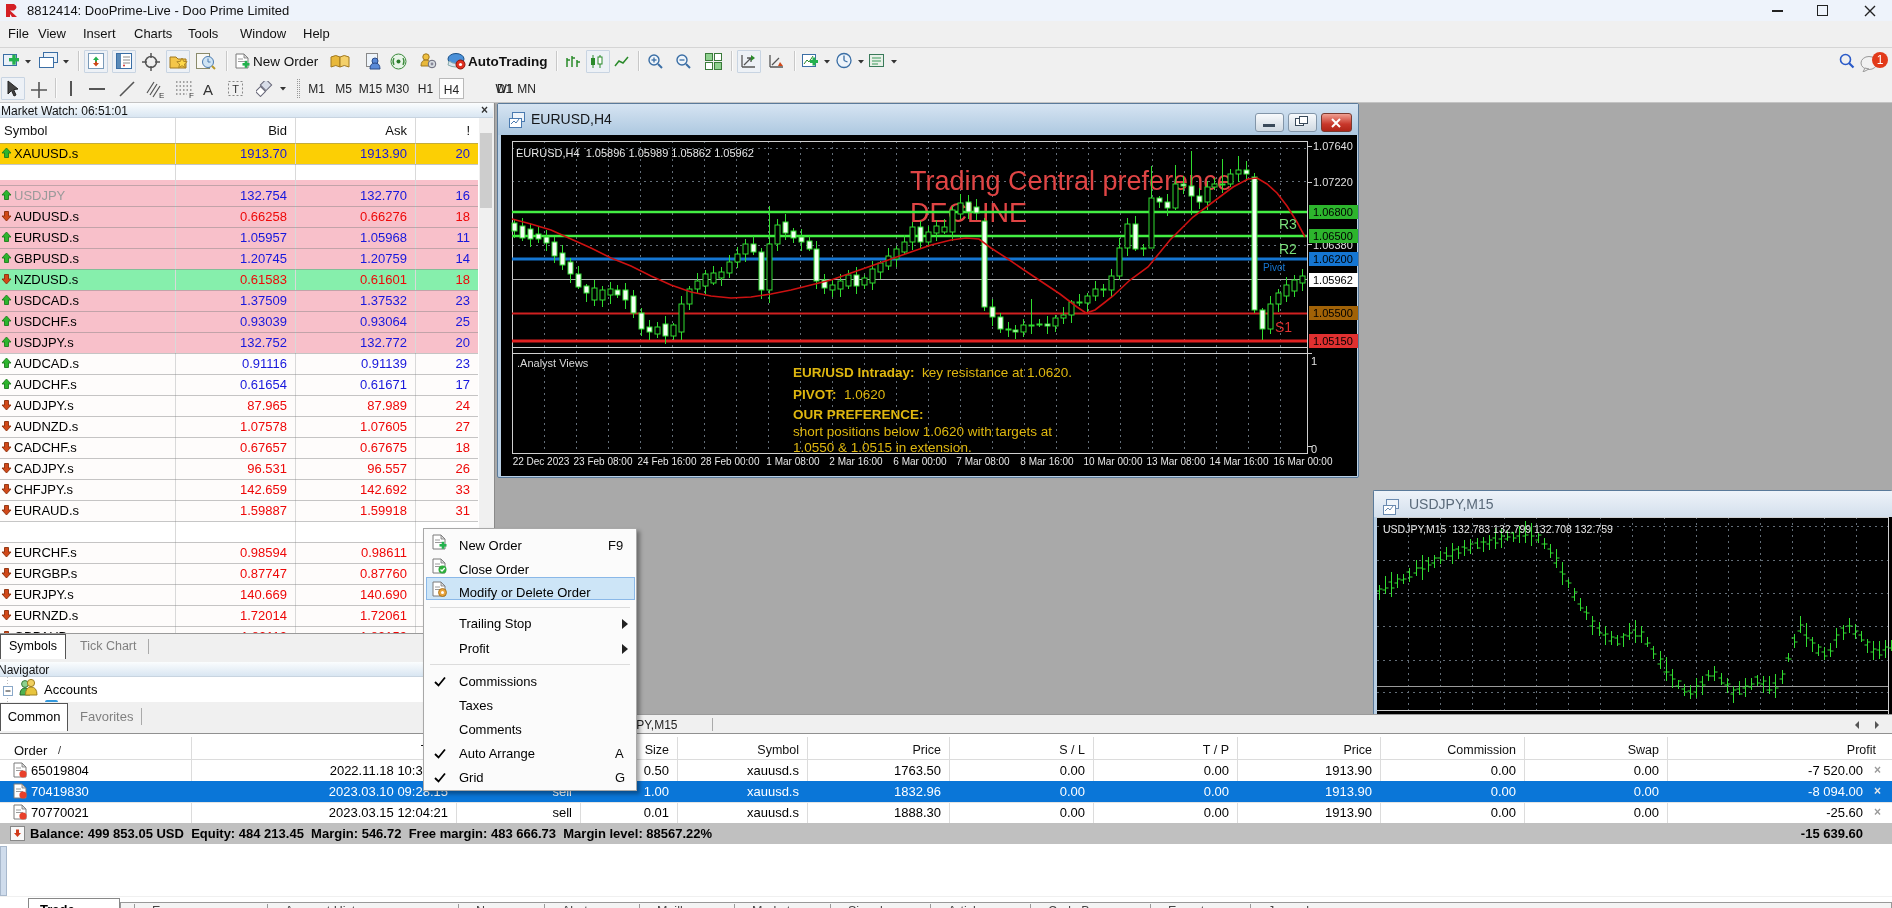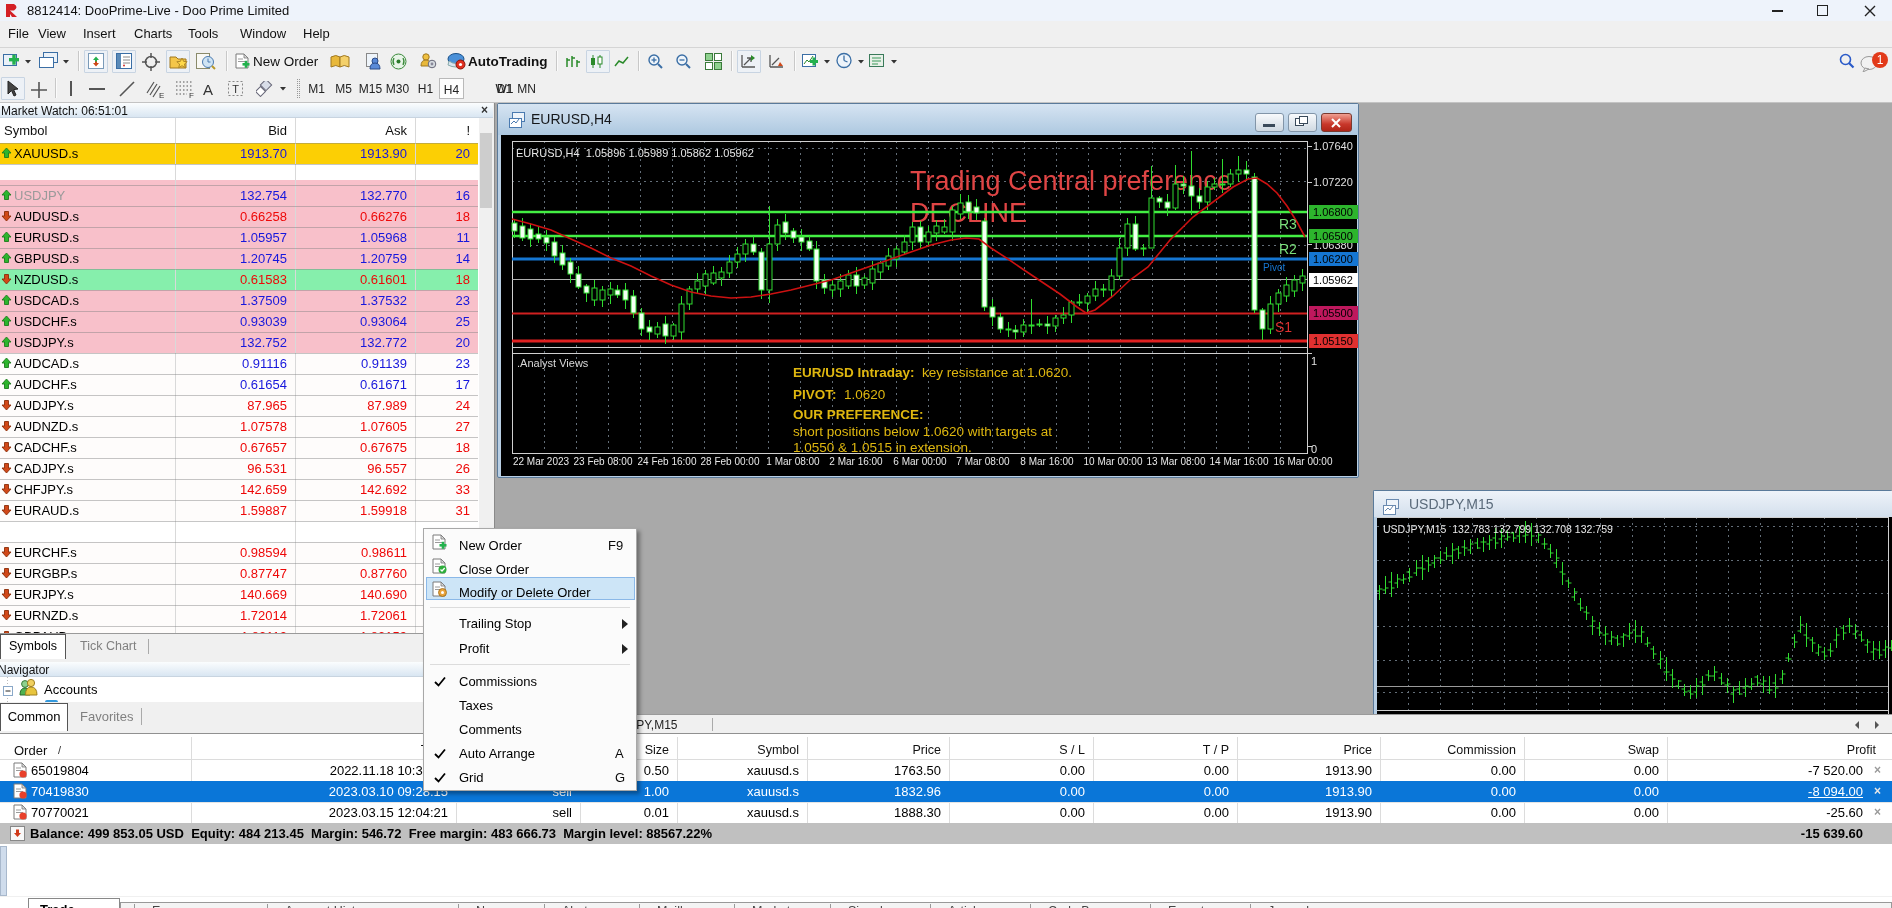--- a/index.html
+++ b/index.html
@@ -545,31 +545,31 @@
         <line x1="0" y1="218.5" x2="5" y2="218.5" stroke="#d0d0d0"></line>
         <line x1="0" y1="311.5" x2="5" y2="311.5" stroke="#d0d0d0"></line>
       </svg>
       <span class="abs" style="left:812px;top:5px;z-index:4;font-size:11px;color:#e0e0e0;">1.07640</span>
       <span class="abs" style="left:812px;top:41px;z-index:4;font-size:11px;color:#e0e0e0;">1.07220</span>
       <span class="abs" style="left:812px;top:104px;z-index:4;font-size:11px;color:#e0e0e0;">1.06380</span>
       <div class="abs plab" style="left:808px;top:70px;background:#2db52d;z-index:4;">1.06800</div>
       <div class="abs plab" style="left:808px;top:94px;background:#2db52d;z-index:4;">1.06500</div>
       <div class="abs plab" style="left:808px;top:117px;background:#1576d2;z-index:4;">1.06200</div>
       <div class="abs plab" style="left:808px;top:138px;background:#ffffff;z-index:4;">1.05962</div>
-      <div class="abs plab" style="left:808px;top:171px;background:#be185d;z-index:4;">1.05500</div>
+      <div class="abs plab" style="left:808px;top:171px;background:#a16207;z-index:4;">1.05500</div>
       <div class="abs plab" style="left:808px;top:199px;background:#e03030;z-index:4;">1.05150</div>
       <span class="abs" style="left:810px;top:220px;z-index:4;font-size:11px;color:#e0e0e0;">1</span>
       <span class="abs" style="left:810px;top:308px;z-index:4;font-size:11px;color:#e0e0e0;">0</span>
       <span class="abs" style="left:16px;top:222px;z-index:4;font-size:11px;color:#d8d8d8;">.Analyst Views</span>
       <span class="abs" style="left:292px;top:230px;z-index:4;font-size:13.5px;color:#dfb70f;"><b>EUR/USD Intraday:</b>&nbsp; key resistance at 1.0620.</span>
       <span class="abs" style="left:292px;top:252px;z-index:4;font-size:13.5px;color:#dfb70f;"><b>PIVOT:</b>&nbsp; 1.0620</span>
       <span class="abs" style="left:292px;top:272px;z-index:4;font-size:13.5px;color:#dfb70f;"><b>OUR PREFERENCE:</b></span>
       <span class="abs" style="left:292px;top:289px;z-index:4;font-size:13.5px;color:#dfb70f;">short positions below 1.0620 with targets at</span>
       <span class="abs" style="left:292px;top:305px;z-index:4;font-size:13.5px;color:#dfb70f;">1.0550 &amp; 1.0515 in extension.</span>
-      <div class="abs" style="left:8px;top:321px;width:64px;text-align:center;font-size:10px;color:#e8e8e8;z-index:4;">22 Mar 2023</div>
+      <div class="abs" style="left:8px;top:321px;width:64px;text-align:center;font-size:10px;color:#e8e8e8;z-index:4;">22 Dec 2023</div>
       <div class="abs" style="left:70px;top:321px;width:64px;text-align:center;font-size:10px;color:#e8e8e8;z-index:4;">23 Feb 08:00</div>
       <div class="abs" style="left:134px;top:321px;width:64px;text-align:center;font-size:10px;color:#e8e8e8;z-index:4;">24 Feb 16:00</div>
       <div class="abs" style="left:197px;top:321px;width:64px;text-align:center;font-size:10px;color:#e8e8e8;z-index:4;">28 Feb 00:00</div>
       <div class="abs" style="left:260px;top:321px;width:64px;text-align:center;font-size:10px;color:#e8e8e8;z-index:4;">1 Mar 08:00</div>
       <div class="abs" style="left:323px;top:321px;width:64px;text-align:center;font-size:10px;color:#e8e8e8;z-index:4;">2 Mar 16:00</div>
       <div class="abs" style="left:387px;top:321px;width:64px;text-align:center;font-size:10px;color:#e8e8e8;z-index:4;">6 Mar 00:00</div>
       <div class="abs" style="left:450px;top:321px;width:64px;text-align:center;font-size:10px;color:#e8e8e8;z-index:4;">7 Mar 08:00</div>
       <div class="abs" style="left:514px;top:321px;width:64px;text-align:center;font-size:10px;color:#e8e8e8;z-index:4;">8 Mar 16:00</div>
       <div class="abs" style="left:580px;top:321px;width:64px;text-align:center;font-size:10px;color:#e8e8e8;z-index:4;">10 Mar 00:00</div>
       <div class="abs" style="left:643px;top:321px;width:64px;text-align:center;font-size:10px;color:#e8e8e8;z-index:4;">13 Mar 08:00</div>
@@ -1218,21 +1218,21 @@
     <span class="abs tbx" style="left:268px;top:50px;width:180px;text-align:right;color:#fff;">2023.03.10 09:28:15</span>
     <span class="abs tbx" style="left:392px;top:50px;width:180px;text-align:right;color:#fff;">sell</span>
     <span class="abs tbx" style="left:489px;top:50px;width:180px;text-align:right;color:#fff;">1.00</span>
     <span class="abs tbx" style="left:619px;top:50px;width:180px;text-align:right;color:#fff;">xauusd.s</span>
     <span class="abs tbx" style="left:761px;top:50px;width:180px;text-align:right;color:#fff;">1832.96</span>
     <span class="abs tbx" style="left:905px;top:50px;width:180px;text-align:right;color:#fff;">0.00</span>
     <span class="abs tbx" style="left:1049px;top:50px;width:180px;text-align:right;color:#fff;">0.00</span>
     <span class="abs tbx" style="left:1192px;top:50px;width:180px;text-align:right;color:#fff;">1913.90</span>
     <span class="abs tbx" style="left:1336px;top:50px;width:180px;text-align:right;color:#fff;">0.00</span>
     <span class="abs tbx" style="left:1479px;top:50px;width:180px;text-align:right;color:#fff;">0.00</span>
-    <span class="abs tbx" style="left:1683px;top:50px;width:180px;text-align:right;color:#fff;text-decoration:underline;">-8 094.00</span>
+    <span class="abs tbx" style="left:1683px;top:50px;width:180px;text-align:right;color:#fff;">-8 094.00</span>
     <span class="abs" style="left:1874px;top:50px;font-size:12px;font-weight:bold;color:#e8e8e8;">×</span>
     <div class="abs" style="left:0;top:68px;width:1892px;height:1px;background:#e4e4e4;"></div>
     <svg class="abs" style="left:12px;top:70px" width="16" height="16">
       <path d="M2 1 h8 l4 4 v10 h-12 z" fill="#fff" stroke="#7a7a7a" stroke-width="1"></path>
       <path d="M10 1 l4 4 h-4 z" fill="#d8d8d8" stroke="#7a7a7a" stroke-width="0.8"></path>
       <line x1="4" y1="6" x2="9" y2="6" stroke="#9a9a9a"></line>
       <line x1="4" y1="8.5" x2="11" y2="8.5" stroke="#9a9a9a"></line>
       <circle cx="11" cy="12" r="3.6" fill="#e8402a"></circle>
     </svg>
     <span class="abs tbx" style="left:31px;top:71px;color:#000;">70770021</span>

